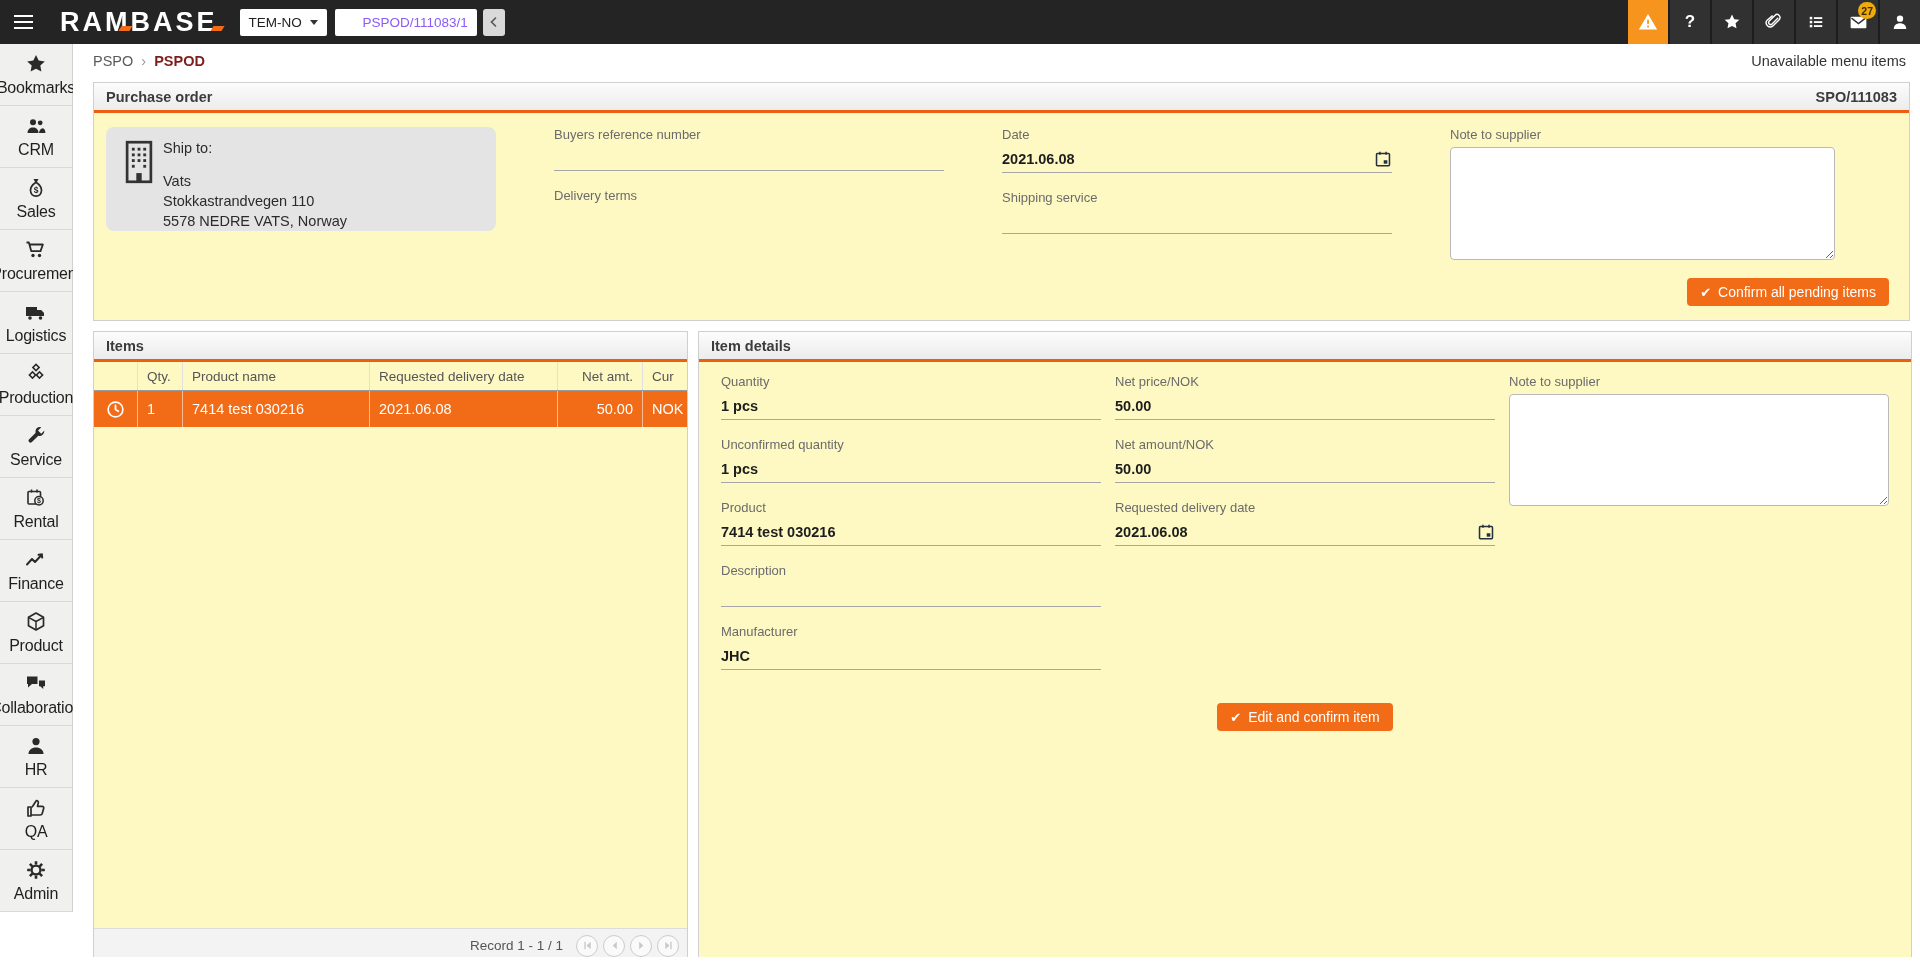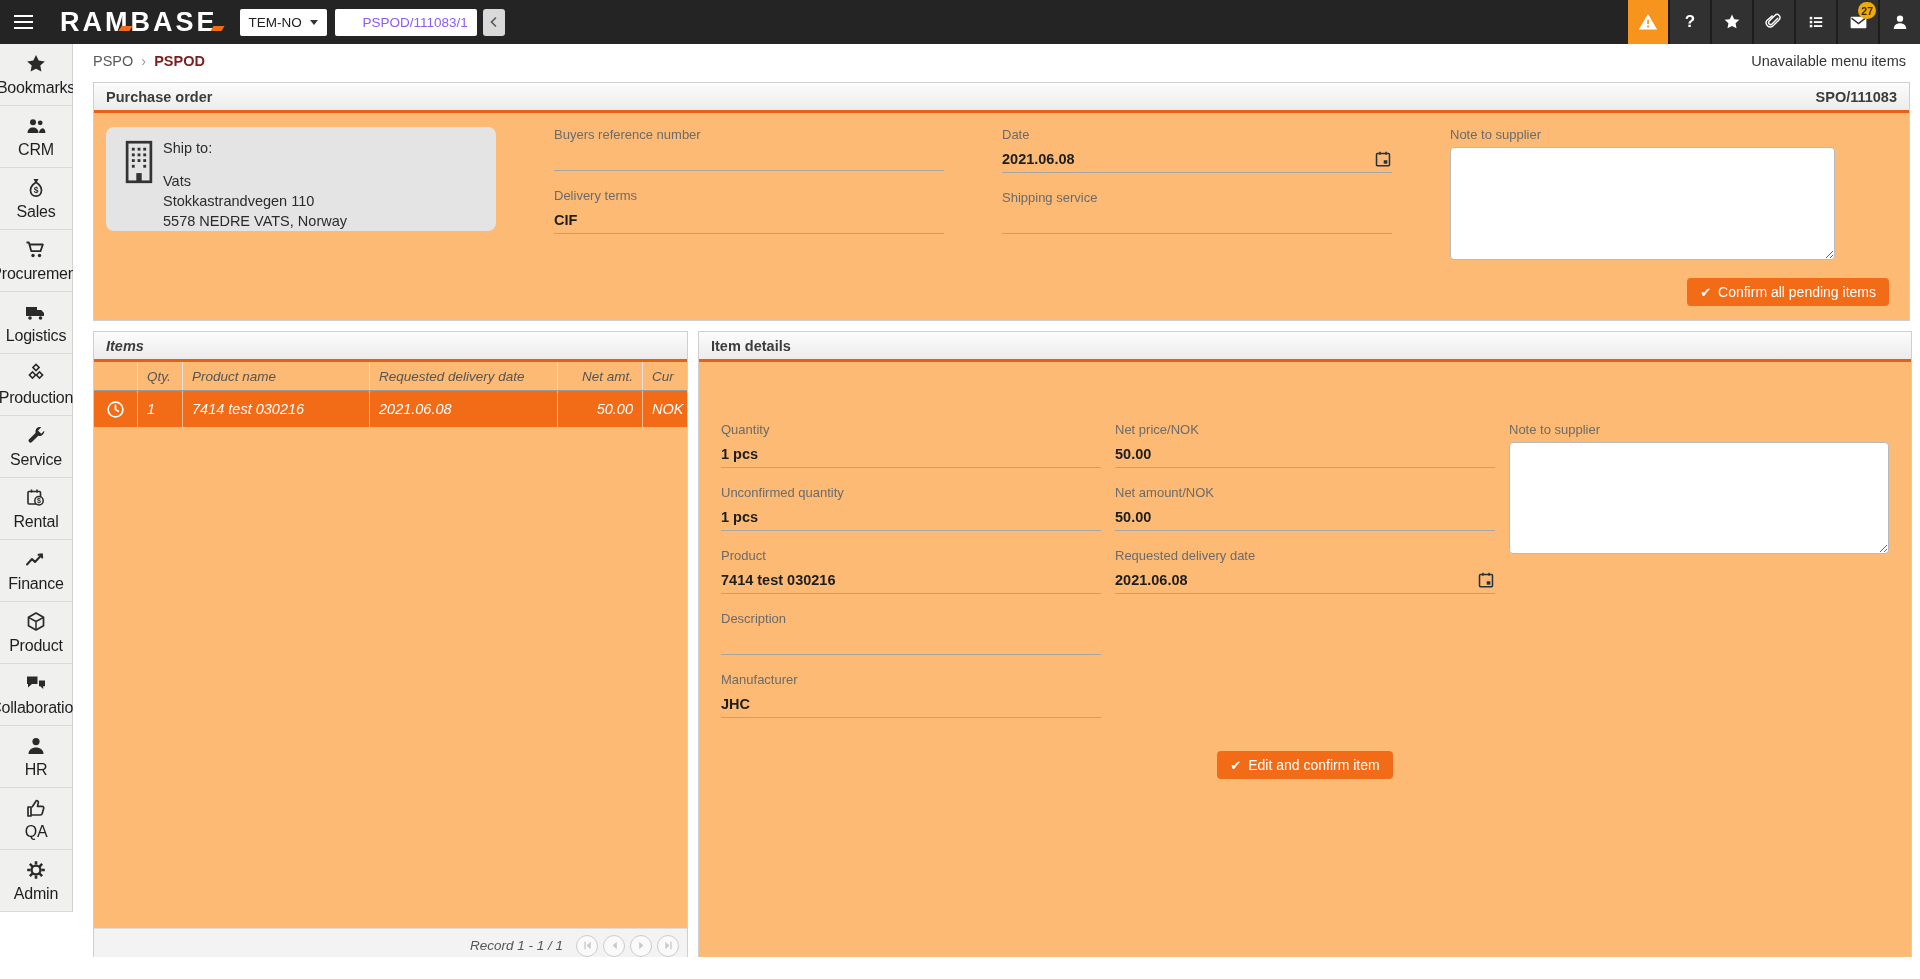--- a/index.html
+++ b/index.html
@@ -52,21 +52,21 @@
   .main{position:absolute; top:44px; left:73px; width:1847px; height:935px; background:#fff;
         padding:0 10px 0 20px;}
   .crumbs{height:34px; display:flex; align-items:center; justify-content:space-between; padding-right:4px;}
   .crumbs .left{display:flex; align-items:center; gap:8px; font-size:14.5px;}
   .crumb-parent{color:#5a5a5a; cursor:pointer;}
   .crumb-sep{color:#999;}
   .crumb-current{color:#7f1d1d; font-weight:700;}
   .unavailable{font-size:14.5px; color:#333; cursor:pointer;}
 
   
-  .panel{border:1px solid var(--panel-border); background:#fdba74;}
+  .panel{border:1px solid var(--panel-border); background:#fef9c3;}
   .panel-head{height:30px; background:linear-gradient(#fcfcfc,#ececec); border-bottom:3px solid var(--orange-dark);
               display:flex; align-items:center; justify-content:space-between; padding:0 12px;
               font-size:14.5px; font-weight:700; color:#3c3c3c;}
 
   
   .po-panel{margin-top:4px;}
   .po-body{padding:14px 20px 14px 12px;}
   .po-grid{display:grid; grid-template-columns:390px 390px 390px 385px; column-gap:58px;}
   .shipto{width:390px; height:104px; background:#e4e4e4; border-radius:8px; padding:11px 14px;
           display:flex; gap:5px;}
@@ -84,21 +84,21 @@
   .po-actions{display:flex; justify-content:flex-end; margin-top:14px;}
   .btn-orange{background:var(--orange); color:#fff; border:none; border-radius:4px; height:28px;
               padding:0 13px; font-size:14px; font-family:"Liberation Sans",sans-serif; cursor:pointer;
               display:inline-flex; align-items:center; gap:7px;}
   .btn-orange .check::before{content:"\2714"; font-size:13px;}
 
   
   .bottom{display:flex; gap:10px; margin-top:10px; height:632px;}
 
   
-  .items-panel{width:595px; display:flex; flex-direction:column;font-style:italic;}
+  .items-panel{width:595px; display:flex; flex-direction:column;}
   .items-table{display:flex; flex-direction:column;}
   .trow{display:flex; align-items:stretch;}
   .thead .tcell{height:28px; font-size:13.5px; color:#555; display:flex; align-items:center;
                 border-right:1px solid #e0e0e0; padding:0 9px;}
   .thead{border-bottom:1px solid #9a9a9a;}
   .tcell.c0{width:44px; flex:none; justify-content:center; padding:0;}
   .tcell.c1{width:45px; flex:none;}
   .tcell.c2{width:187px; flex:none;}
   .tcell.c3{width:188px; flex:none;}
   .tcell.c4{width:85px; flex:none; justify-content:flex-end;}
@@ -109,21 +109,21 @@
   .items-filler{flex:1;}
   .items-foot{height:34px; background:#f3f3f3; border-top:1px solid #dcdcdc; display:flex;
               align-items:center; justify-content:flex-end; padding-right:8px; gap:5px;}
   .rec-text{font-size:13.5px; color:#555; margin-right:8px;}
   .pg-btn{width:22px; height:22px; border-radius:50%; border:1px solid #ccc; background:#fafafa;
           display:flex; align-items:center; justify-content:center; cursor:default; padding:0;}
 
   
   .details-panel{flex:1; display:flex; flex-direction:column;}
   .details-body{padding:12px 22px; display:flex; flex-direction:column; flex:1;}
-  .details-grid{display:grid; grid-template-columns:380px 380px 1fr; column-gap:14px;margin-top:48px;}
+  .details-grid{display:grid; grid-template-columns:380px 380px 1fr; column-gap:14px;}
   .details-grid textarea.note-area{width:380px; height:112px;}
   .details-actions{display:flex; justify-content:center; margin-top:16px;}
 </style>
 </head>
 <body>
 
 <div class="screen">
 
   <div class="topbar">
     <div class="hamburger">
@@ -352,23 +352,20 @@
 
           <div>
             <div class="field">
               <div class="flabel">Buyers reference number</div>
               <div class="fvalue">
                   <span></span>
                 </div>
             </div>
             <div class="field">
               <div class="flabel">Delivery terms</div>
-              <div class="fvalue">
-                  <span>CIF</span>
-                </div>
             </div>
           </div>
 
           <div>
             <div class="field">
               <div class="flabel">Date</div>
               <div class="fvalue">
                 <span>2021.06.08</span>
                 <span class="cal">
                   <svg width="18" height="18" viewBox="0 0 20 20">

